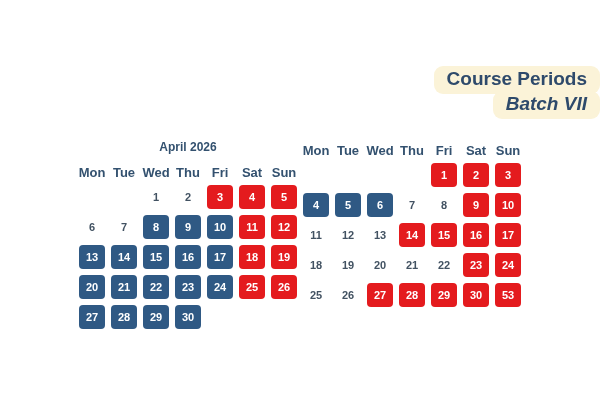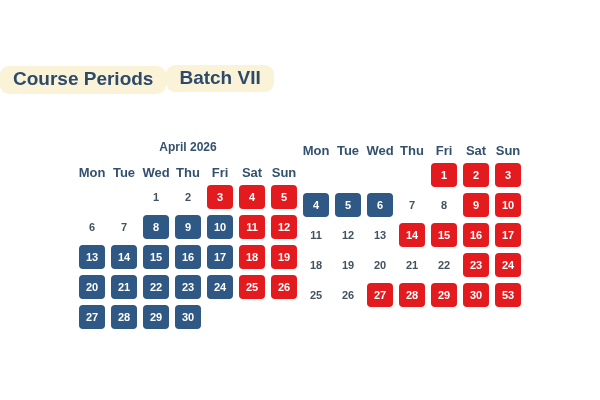--- a/index.html
+++ b/index.html
@@ -12,33 +12,33 @@
     --bg:#FFFFFF;
   }
   html,body{margin:0;padding:0;}
   .page{
     width:600px;height:400px;background:var(--bg);
     position:relative;overflow:hidden;
     font-family:"Liberation Sans", sans-serif;
   }
   .title-wrap{
     position:absolute;top:66px;left:0;right:0;
-    display:flex;flex-direction:row;align-items:center;
+    display:flex;flex-direction:column;align-items:flex-end;
   }
   .hl{
     display:inline-block;
     background:var(--highlight);
     color:var(--titletext);
     font-weight:bold;
     font-size:19px;
     line-height:1.2;
     padding:2px 13px 3px 13px;
     border-radius:9px;
   }
-  .hl.line2{margin-top:-3px;}
+  .hl.line2{margin-top:-3px;font-style:italic;}
   .cal-row{
     position:absolute;top:140px;left:0;right:0;
     display:flex;justify-content:center;
   }
   .calendar{width:224px;}
   .month-title{
     margin:0 0 8px 0;
     text-align:center;
     font-size:12px;
     font-weight:bold;

